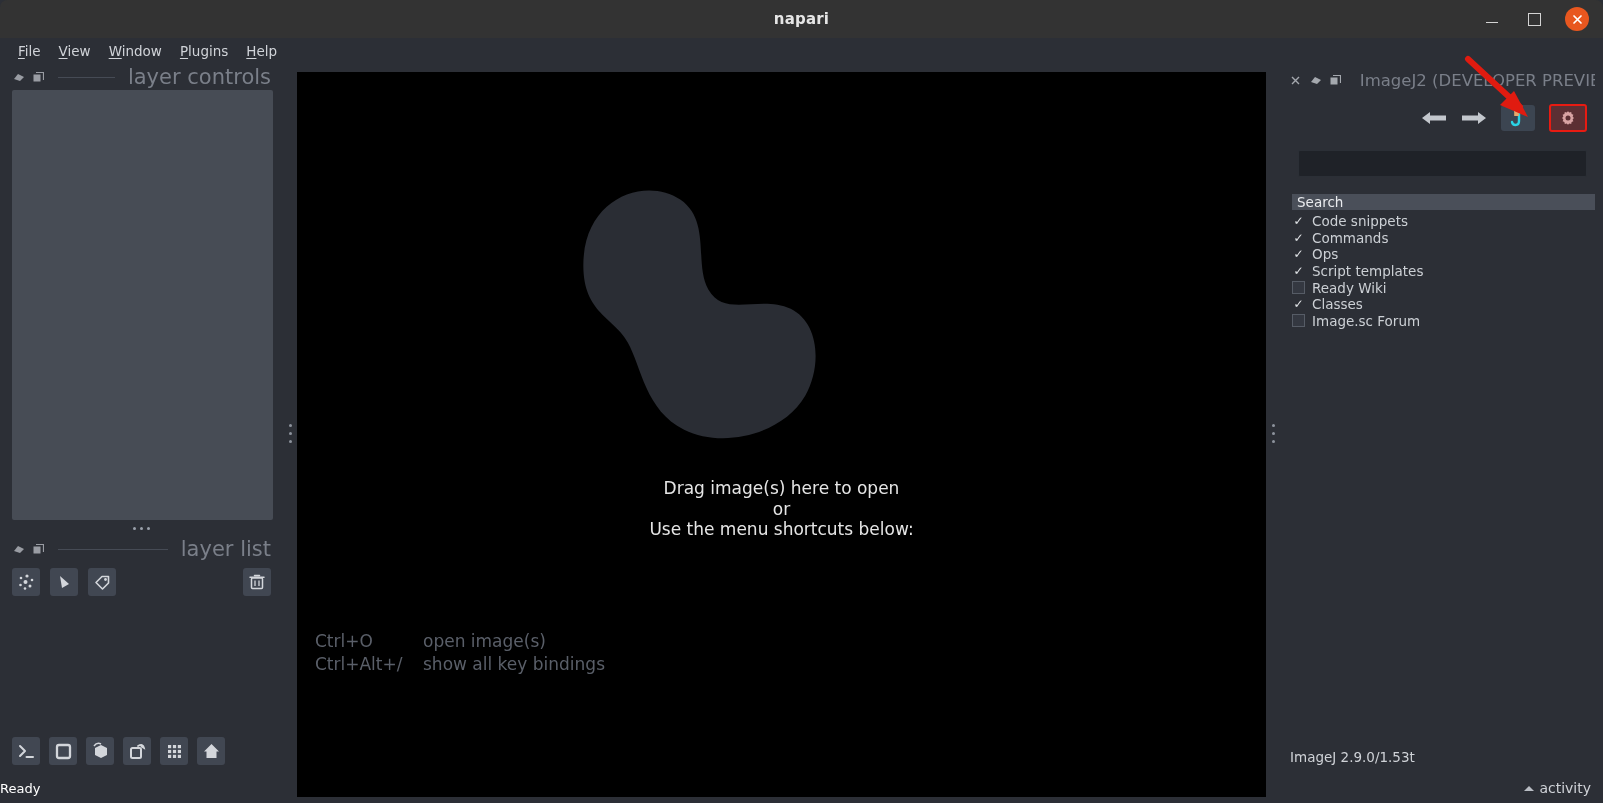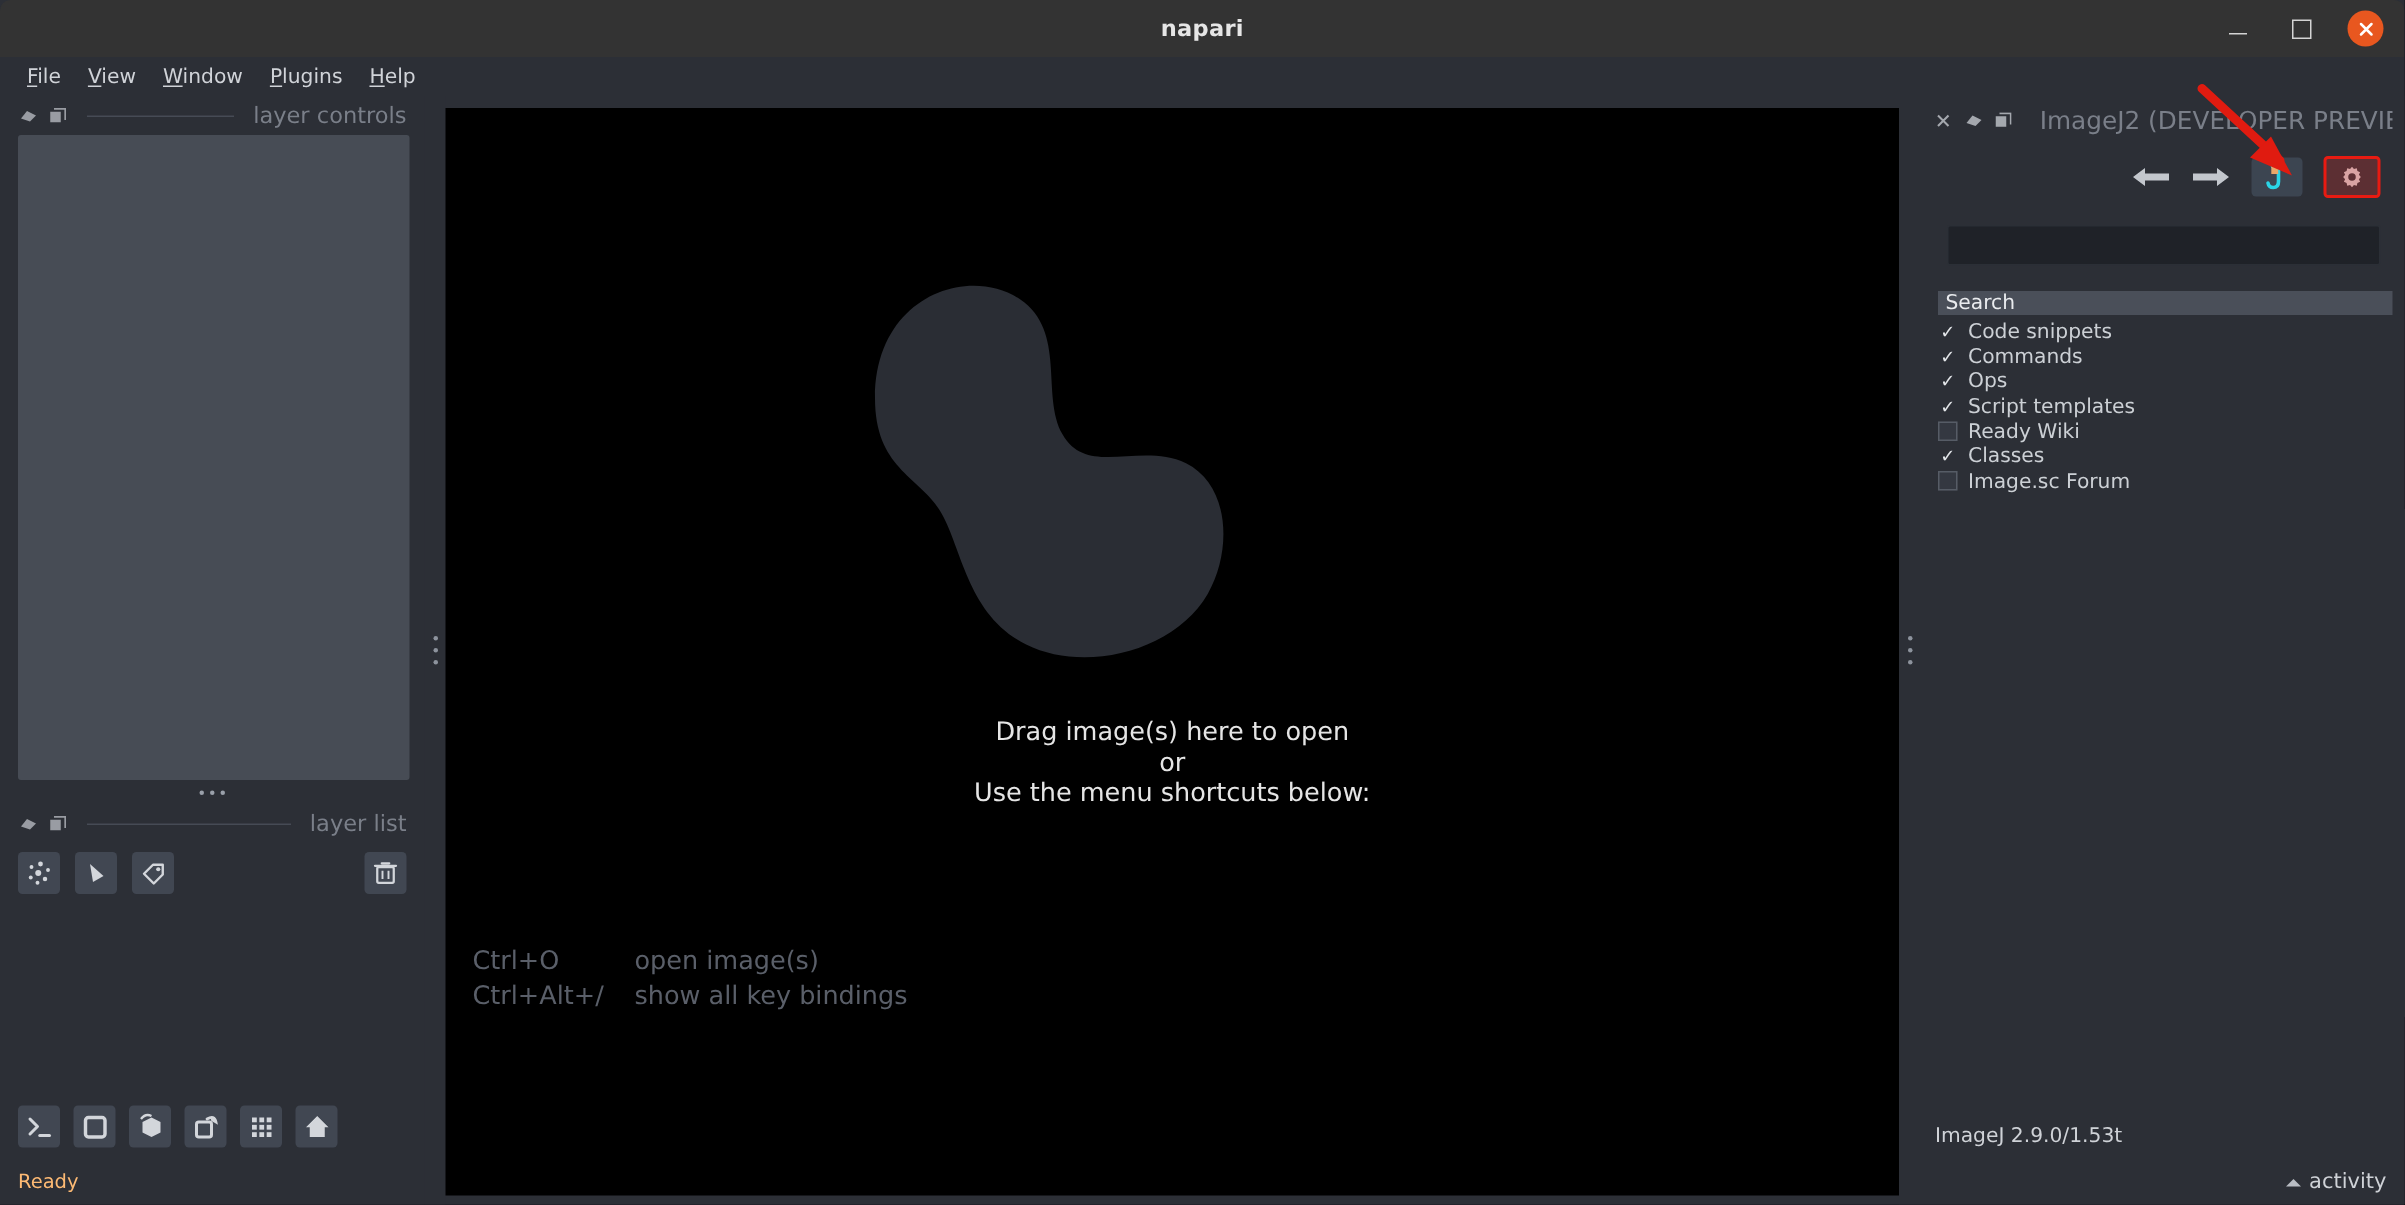--- a/index.html
+++ b/index.html
@@ -86,21 +86,21 @@
   }
   .panel-head .hicon {
     width: 13px; height: 13px; opacity: .72;
     display: flex; align-items: center; justify-content: center;
     color: #c9ccd1;
   }
   .panel-head .rule {
     flex: 1 1 auto; height: 1px; background: #464b55; margin: 0 6px;
   }
   .panel-head .ptitle {
-    font-size: 15px; color: #7a7f89; white-space: nowrap;
+    font-size: 21px; color: #7a7f89; white-space: nowrap;
   }
   .layer-controls-box {
     margin: 2px 10px 0 12px;
     height: 430px;
     background: #474c55;
     border-radius: 2px;
   }
   .grip-dots {
     height: 16px; display: flex; align-items: center; justify-content: center;
     gap: 4px;
@@ -123,22 +123,21 @@
 
   .layer-list-area { flex: 1 1 auto; min-height: 0; }
 
   .bottom-toolbar {
     display: flex; align-items: center; gap: 9px;
     padding: 0 0 0 12px; height: 44px;
   }
   .statusbar {
     height: 30px; flex: 0 0 30px;
     display: flex; align-items: center;
-    padding-left: 12px;
-    font-size: 13px; color: #fdba74;
+    font-size: 13px; color: #ffffff;
   }
 
   
   .splitter {
     width: 14px; flex: 0 0 14px;
     display: flex; align-items: center; justify-content: center;
     background: #2c2f36;
   }
   .splitter i {
     display: block; width: 3px; height: 3px; border-radius: 50%;

